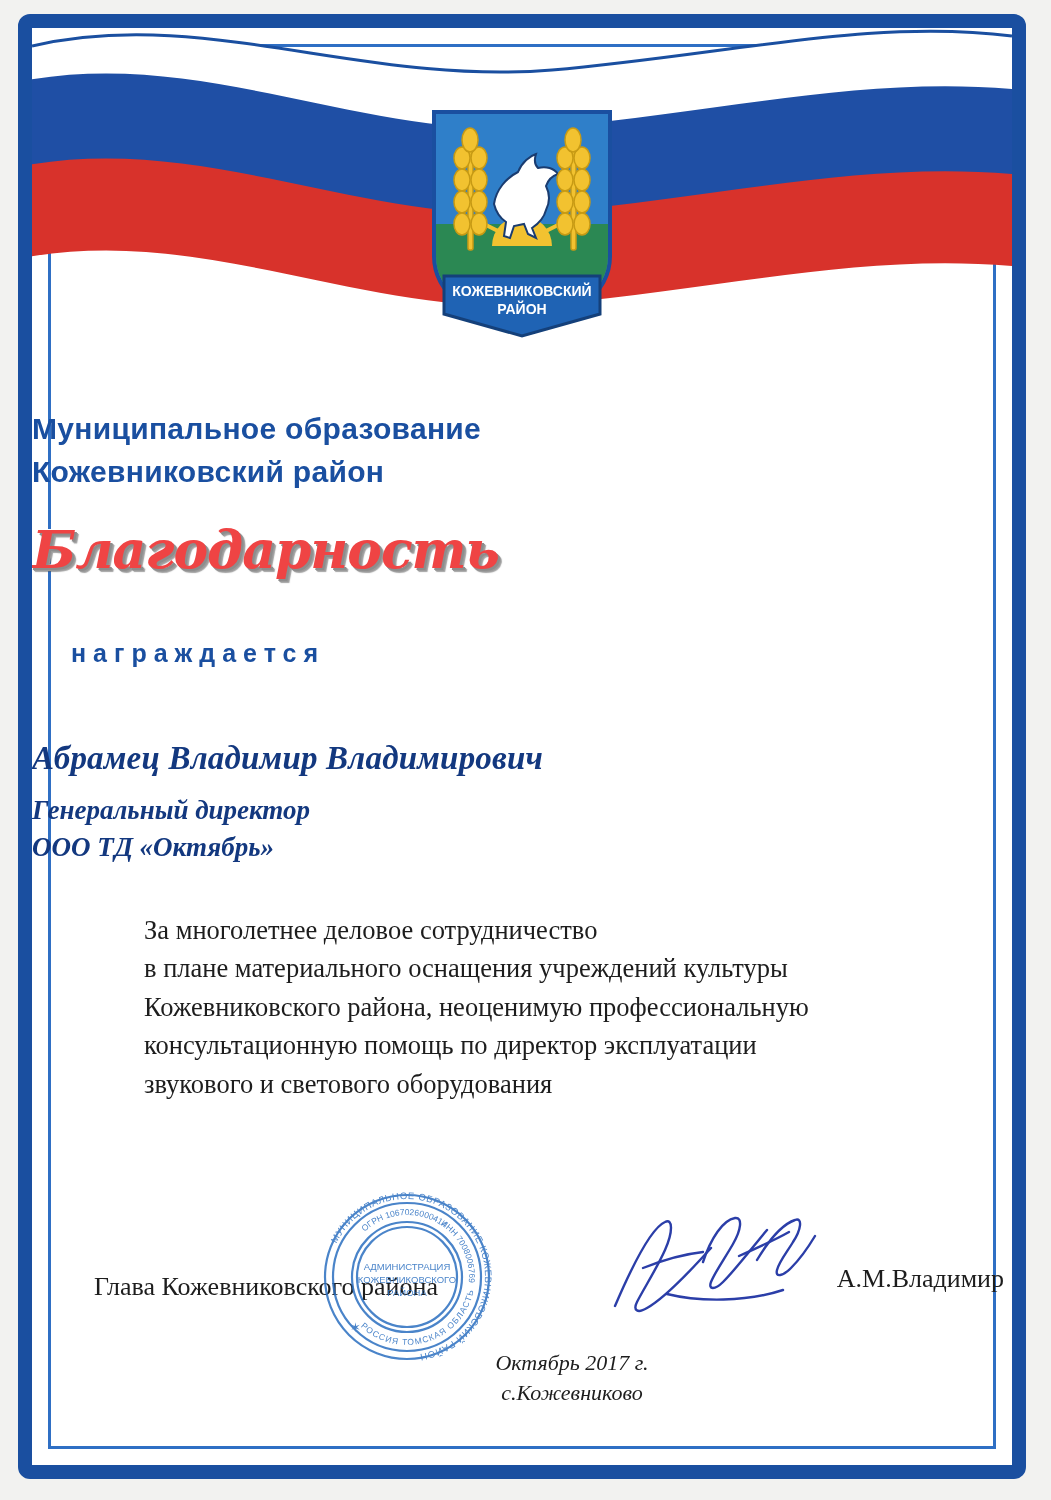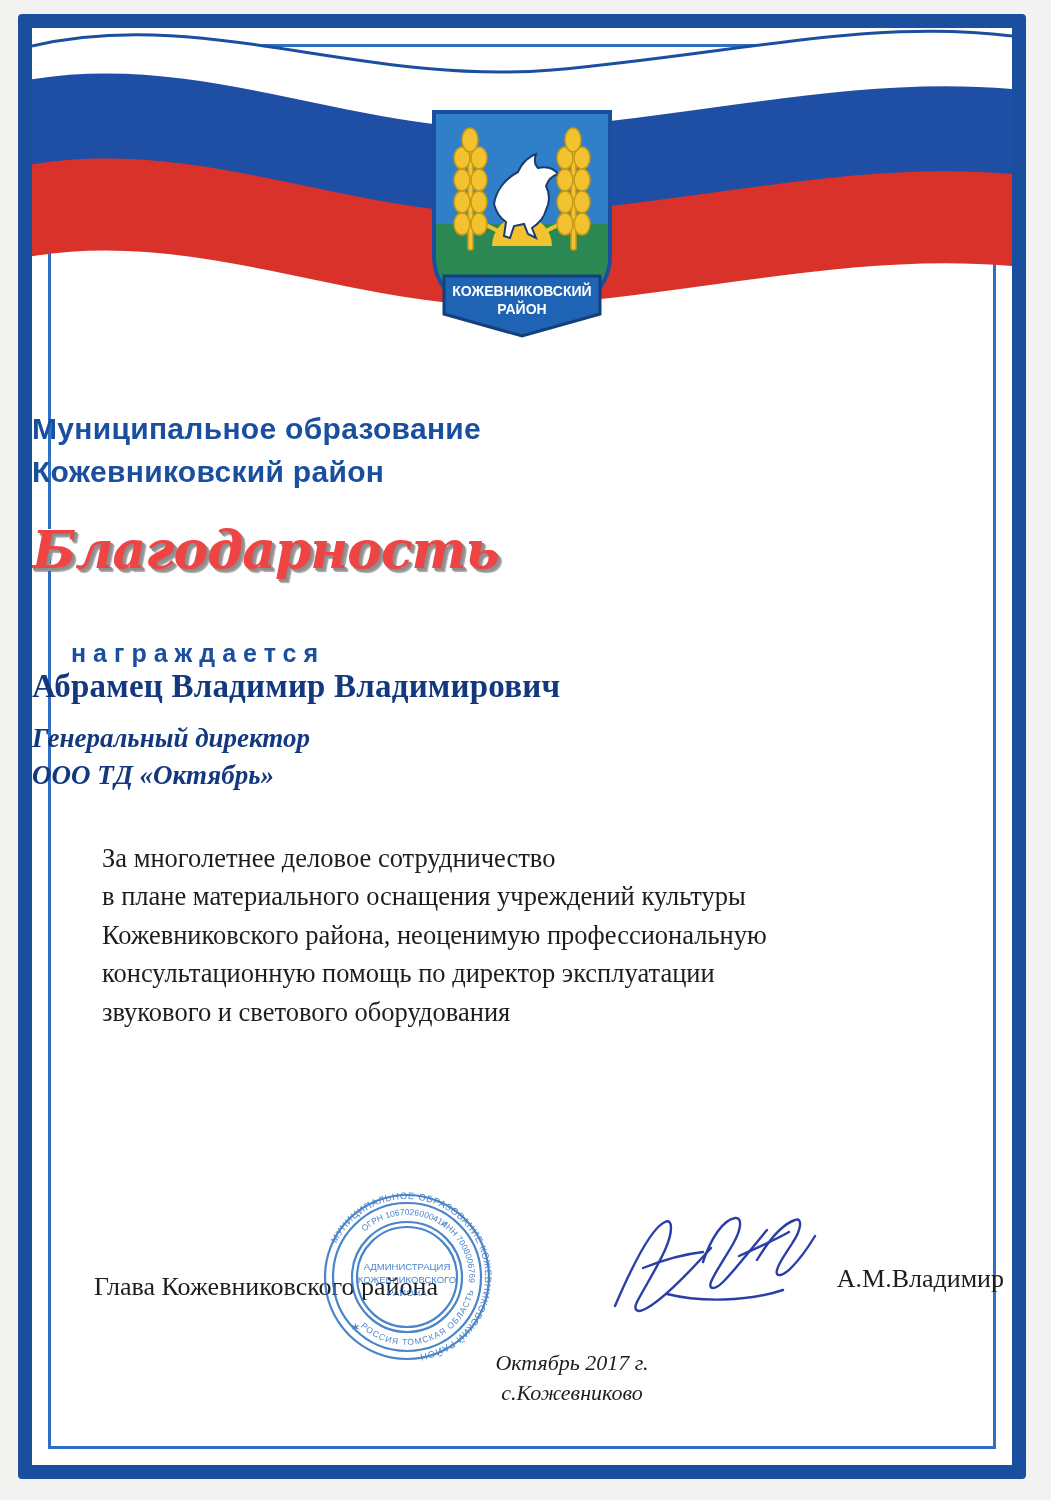--- a/index.html
+++ b/index.html
@@ -20,21 +20,21 @@
     width: 1051px;
     height: 1500px;
     background: #f2f2f0;
   }
   .outer-border {
     position: absolute;
     left: 18px; top: 14px;
     width: 1008px; height: 1465px;
     background: #ffffff;
     border: 14px solid #1a4fa0;
-    border-radius: 4px;
+    border-radius: 12px;
     box-sizing: border-box;
     overflow: hidden;
   }
   .inner-border {
     position: absolute;
     left: 16px; top: 16px;
     right: 16px; bottom: 16px;
     border: 3px solid #2f6fc4;
     box-sizing: border-box;
   }
@@ -97,42 +97,44 @@
   .awarded {
     margin-top: 24px;
     font-family: "Liberation Sans", sans-serif;
     font-weight: bold;
     font-size: 25px;
     letter-spacing: 7px;
     color: #1a4fa0;
     margin-left: 39px;
   }
   .recipient {
+    margin-top: 72px;
     font-family: "Liberation Serif", serif;
     font-weight: bold;
     font-size: 33px;
     color: #13387f;
     letter-spacing: 0.2px;
+    font-style: italic;
   }
   .position {
     margin-top: 15px;
     font-family: "Liberation Serif", serif;
     font-weight: bold;
     font-style: italic;
     font-size: 27px;
     line-height: 1.35;
     color: #13387f;
   }
   .reason {
     margin-top: 46px;
     font-family: "Liberation Serif", serif;
     font-size: 26.5px;
     line-height: 1.45;
     color: #1d1d1d;
-    padding: 0 70px;
+    padding: 0 112px;
   }
 
   
   .sign-zone {
     position: absolute;
     left: 0; right: 0;
     top: 1180px;
     height: 260px;
   }
   .sign-left {

